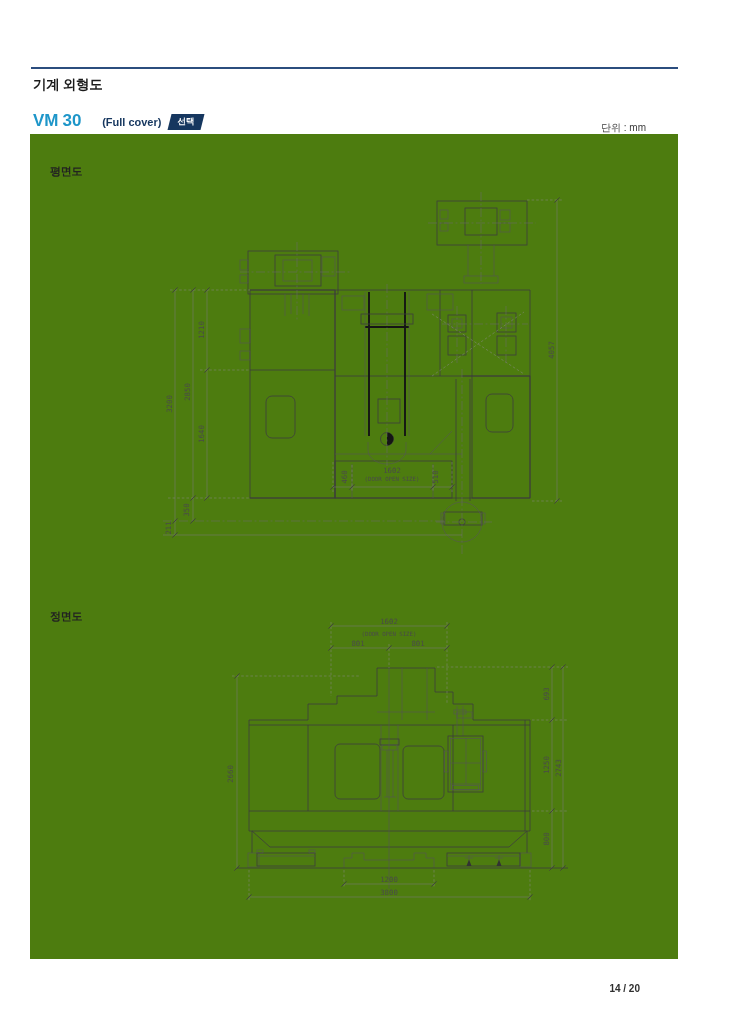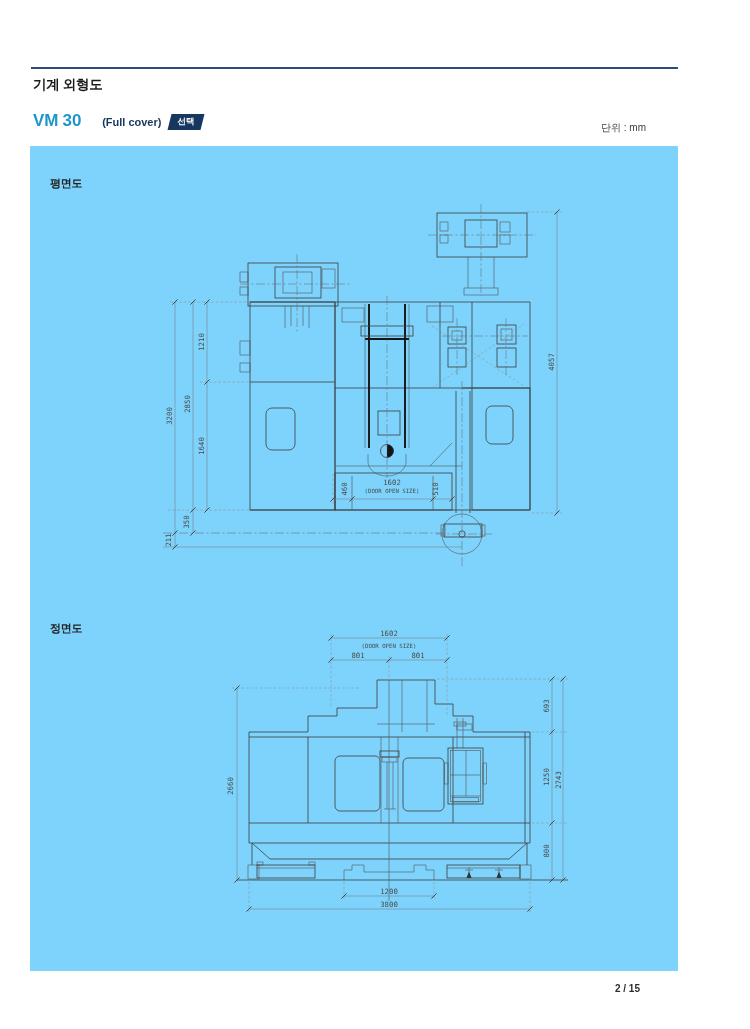--- a/index.html
+++ b/index.html
@@ -11,21 +11,21 @@
   .doc-title { position:absolute; left:33px; top:76px; font-size:13.5px; font-weight:bold; color:#1a1a1a; letter-spacing:-0.3px; }
 
   .model-row { position:absolute; left:33px; top:111px; height:24px; display:flex; align-items:baseline; }
   .model-name { font-size:17px; font-weight:bold; color:#1e96c9; letter-spacing:-0.2px; }
   .model-variant { font-size:11px; font-weight:bold; color:#16375f; margin-left:21px; }
   .option-badge { display:inline-block; margin-left:8px; background:#16375f; color:#fff; font-size:8.5px; font-weight:bold;
                   padding:2px 8px; transform:skewX(-14deg) translateY(-2px); }
   .option-badge > span { display:inline-block; transform:skewX(14deg); }
   .unit-label { position:absolute; right:32px; top:121px; font-size:10px; color:#3d3d3d; }
 
-  .panel { position:absolute; left:30px; top:146px; width:690px; height:825px; background:#7dd3fc; }
+  .panel { position:absolute; left:30px; top:134px; width:690px; height:825px; background:#4d7c0f; }
   .view-label { position:absolute; left:20px; font-size:11px; font-weight:bold; color:#222; letter-spacing:-0.3px; }
   .view-label.plan  { top:30px; }
   .view-label.front { top:475px; }
   svg { position:absolute; left:0; overflow:visible; }
   svg.plan  { top:0;    }
   svg.front { top:430px; }
 
   
   .ln  { stroke:#3d3d3d; stroke-width:0.8; fill:none; }
   .ln2 { stroke:#555;    stroke-width:0.6; fill:none; }
@@ -195,14 +195,14 @@
         <text class="dt" transform="rotate(-90 549 710)" x="549" y="710" text-anchor="middle">693</text>
         <text class="dt" transform="rotate(-90 549 781)" x="549" y="781" text-anchor="middle">1250</text>
         <text class="dt" transform="rotate(-90 549 855)" x="549" y="855" text-anchor="middle">800</text>
         <text class="dt" transform="rotate(-90 560.5 784)" x="560.5" y="784" text-anchor="middle">2743</text>
         <text class="dt" x="389" y="897.5" text-anchor="middle">1200</text>
         <text class="dt" x="389" y="910.5" text-anchor="middle">3800</text>
       </g>
     </svg>
   </div>
 
-  <div class="page-number">2 / 15</div>
+  <div class="page-number">14 / 20</div>
 </div>
 
 </body></html>

